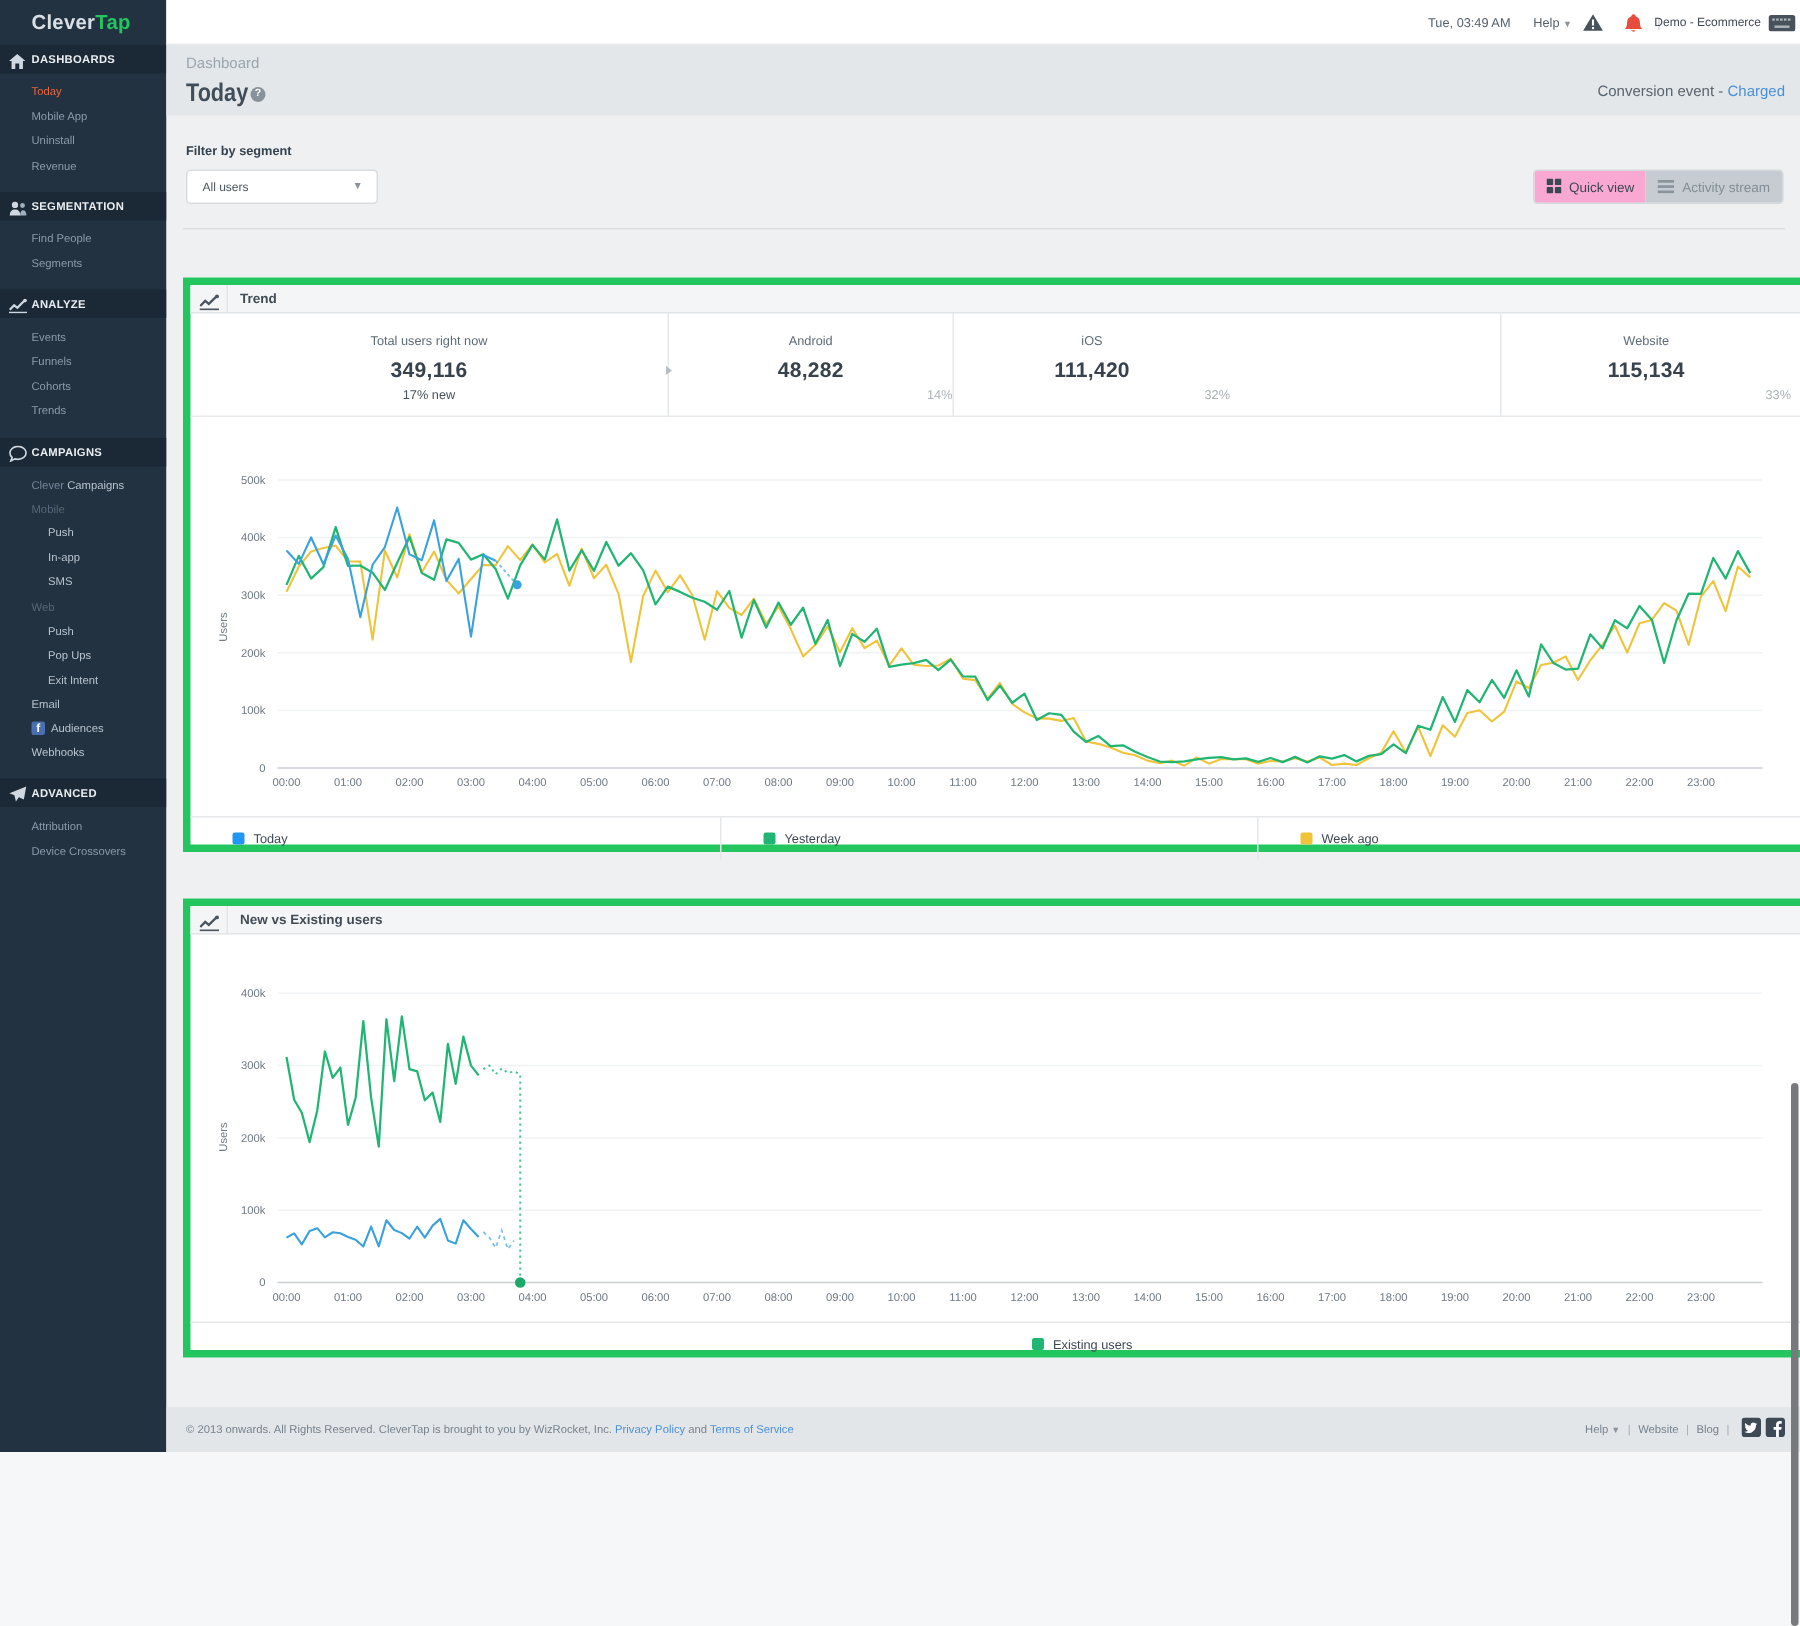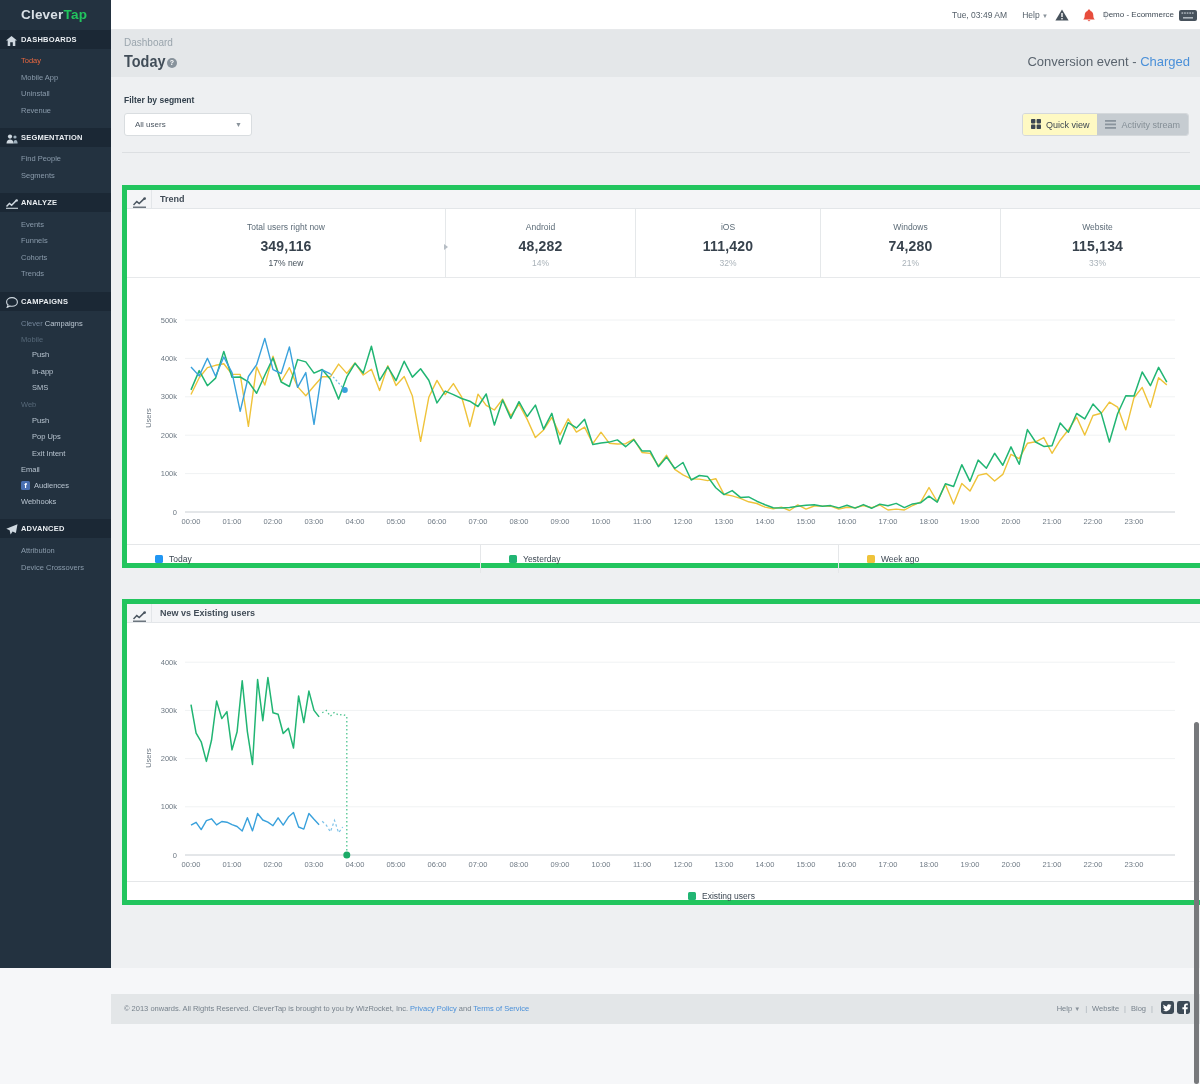--- a/index.html
+++ b/index.html
@@ -19,29 +19,29 @@
 .fbic { display:inline-block; width:9px; height:9px; background:#4a70b1; color:#fff; font-size:8px; line-height:9px; text-align:center; border-radius:1.5px; margin-right:4px; font-weight:bold; vertical-align:0px; }
 
 
 .main { position:absolute; left:111px; top:0; width:1089px; height:968px; background:#eef0f2; }
 .topbar { position:absolute; left:0; top:0; width:1089px; height:30px; background:#fff; border-bottom:1px solid #e7e9eb; font-size:8.5px; color:#55606a; }
 .topbar .it { position:absolute; top:0; height:30px; line-height:30px; }
 .titleband { position:absolute; left:0; top:30px; width:1089px; height:47px; background:#e4e7e9; }
 .bc { position:absolute; left:13px; top:7px; font-size:10px; color:#9aa5ad; }
 .h1 { position:absolute; left:13px; top:22px; font-size:17px; line-height:20px; font-weight:bold; color:#414d58; transform:scaleX(0.85); transform-origin:left top; }
 .qmark { position:absolute; left:56px; top:28px; width:10px; height:10px; border-radius:50%; background:#87929b; color:#fff; font-size:7px; line-height:10px; text-align:center; font-weight:bold; }
-.conv { position:absolute; right:10px; top:27px; font-size:13px; line-height:10px; color:#5a646e; }
+.conv { position:absolute; right:10px; top:27px; font-size:10px; line-height:10px; color:#5a646e; }
 .conv a { color:#4a90d9; text-decoration:none; }
 
 .flabel { position:absolute; left:13px; top:95px; font-size:8.5px; font-weight:bold; color:#33414d; }
 .dd { position:absolute; left:13px; top:113px; width:128px; height:23px; background:#fff; border:1px solid #d9dde0; border-radius:3px; font-size:8px; color:#4a5560; line-height:21px; padding-left:10px; }
 .dd .car { position:absolute; right:9px; top:0; color:#8a939b; font-size:7px; }
 .viewbtns { position:absolute; right:11px; top:113px; height:23px; border:1px solid #d4d8db; border-radius:3px; overflow:hidden; }
 .vb { display:inline-block; height:23px; line-height:22px; font-size:9px; padding:0 8px; vertical-align:top; }
-.vb.on { background:#fef9c3; color:#3d4752; }
+.vb.on { background:#f9a8d4; color:#3d4752; }
 .vb.off { background:#c6ccd1; color:#848e96; }
 .vb svg { vertical-align:-1px; margin-right:5px; }
 .hr1 { position:absolute; left:11px; top:152px; width:1068px; height:1px; background:#dcdfe2; }
 
 
 .card { position:absolute; left:11px; width:1140px; background:#fff; border:5px solid #22c55e; }
 .chead { position:absolute; left:0; top:0; width:100%; height:19px; background:#f4f5f7; border-bottom:1px solid #e3e6e9; }
 .cicon { position:absolute; left:0; top:0; width:25px; height:18px; border-right:1px solid #e3e6e9; text-align:center; padding-top:4px; }
 .ctitle { position:absolute; left:33px; top:0; height:18px; line-height:18px; font-size:9px; font-weight:bold; color:#414c57; }
 .burger { position:absolute; width:14px; }
@@ -49,32 +49,32 @@
 
 
 .card1 { top:185px; height:383px; }
 .stats { position:absolute; left:0; top:19px; width:100%; height:69px; border-bottom:1px solid #e7e9eb; }
 .scol { position:absolute; top:0; height:69px; text-align:center; }
 .scol + .scol { border-left:1px solid #e5e8ea; }
 .slab { margin-top:13px; font-size:8.5px; line-height:10px; color:#5c6b77; }
 .sval { margin-top:7px; font-size:14px; line-height:15px; font-weight:bold; color:#37424d; letter-spacing:0.2px; }
 .ssub { margin-top:4px; font-size:8.5px; line-height:10px; }
 .ssub.dark { color:#46525c; font-weight:normal; }
-.ssub.lite { color:#a9b2b9; }
+.ssub.lite { color:#a9b2b9;text-align:right; }
 .chev { position:absolute; left:317px; top:35px; width:0; height:0; border-left:4px solid #b6bdc4; border-top:3.5px solid transparent; border-bottom:3.5px solid transparent; }
 .legend { position:absolute; left:0; width:100%; height:28px; border-top:1px solid #e5e7e9; }
 .lcell { position:absolute; top:0; height:28px; line-height:28px; font-size:8.5px; color:#3c4752; }
 .lcell + .lcell { border-left:1px solid #e5e7e9; }
 .sw { display:inline-block; width:8px; height:8px; border-radius:1.5px; margin:0 6px 0 28px; vertical-align:-1px; }
 
 
 .card2 { top:599px; height:306px; }
 
 
-.footer { position:absolute; left:0; top:994px; width:1089px; height:30px; background:#e3e6e8; font-size:7.5px; color:#77828c; }
+.footer { position:absolute; left:0; top:938px; width:1089px; height:30px; background:#e3e6e8; font-size:7.5px; color:#77828c; }
 .footer a { color:#4a90d9; text-decoration:none; }
 .fl { position:absolute; left:13px; top:0; height:30px; line-height:30px; }
 .fr { position:absolute; right:10px; top:0; height:30px; line-height:30px; }
 .fr .sep { color:#a7afb6; margin:0 5px; }
 .fr svg { vertical-align:-3px; margin-left:3px; }
 
 .scrollthumb { position:absolute; right:1.5px; top:722px; width:5px; height:362px; background:#77797c; border-radius:3px; }
 </style></head>
 <body>
 <div class="app">
@@ -190,25 +190,20 @@
           <div class="scol" style="left:318px;width:190px">
 <div class="slab">Android</div>
             <div class="sval">48,282</div>
             <div class="ssub lite">14%</div>
           </div>
           <div class="scol" style="left:508px;width:185px">
 <div class="slab">iOS</div>
             <div class="sval">111,420</div>
             <div class="ssub lite">32%</div>
           </div>
-          <div class="scol" style="left:693px;width:180px">
-<div class="slab">Windows</div>
-            <div class="sval">74,280</div>
-            <div class="ssub lite">21%</div>
-          </div>
           <div class="scol" style="left:873px;width:194px">
 <div class="slab">Website</div>
             <div class="sval">115,134</div>
             <div class="ssub lite">33%</div>
           </div>
           <div class="chev"></div>
         </div>
       <svg width="1068" height="267" viewBox="0 0 1068 267" style="position:absolute;left:0;top:88px">
 <style>.ax{font-family:"Liberation Sans",sans-serif;font-size:7.5px;fill:#6e7984}</style>
 <line x1="58" y1="195.6" x2="1048" y2="195.6" stroke="#f0f2f3" stroke-width="1"></line>

